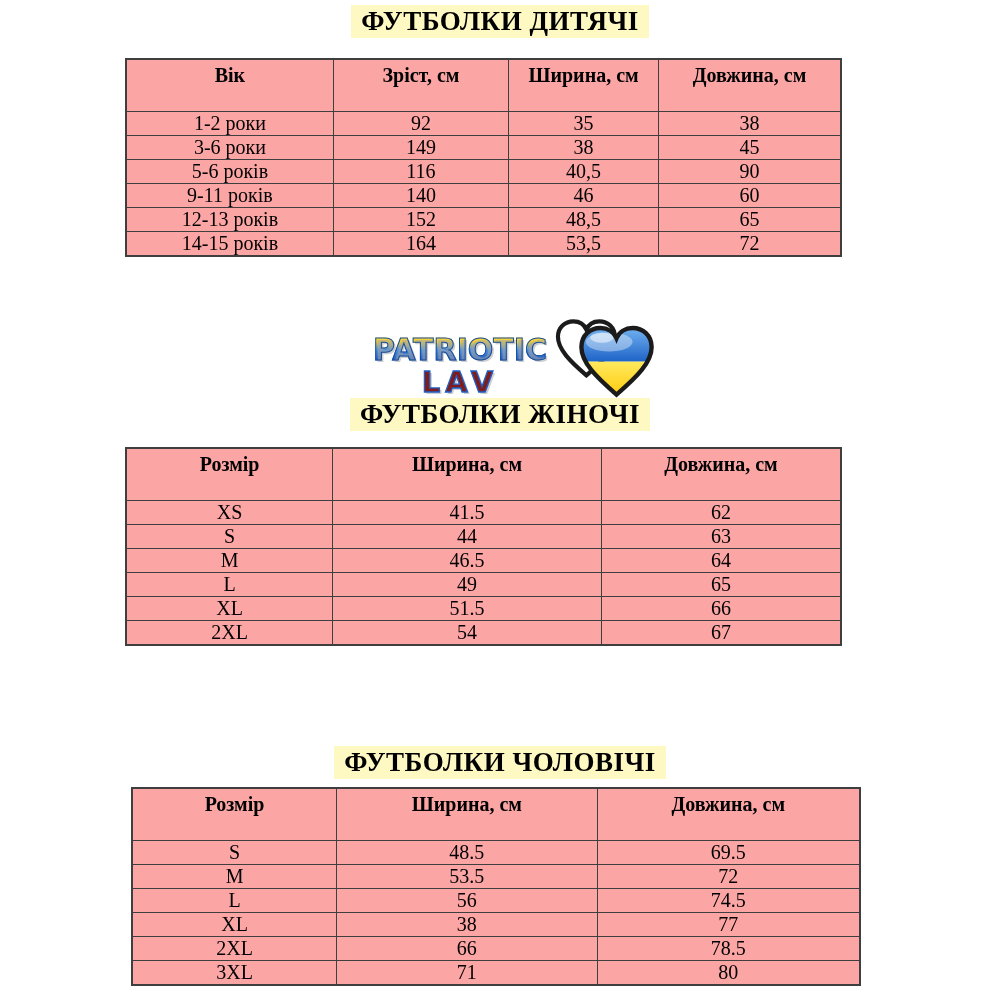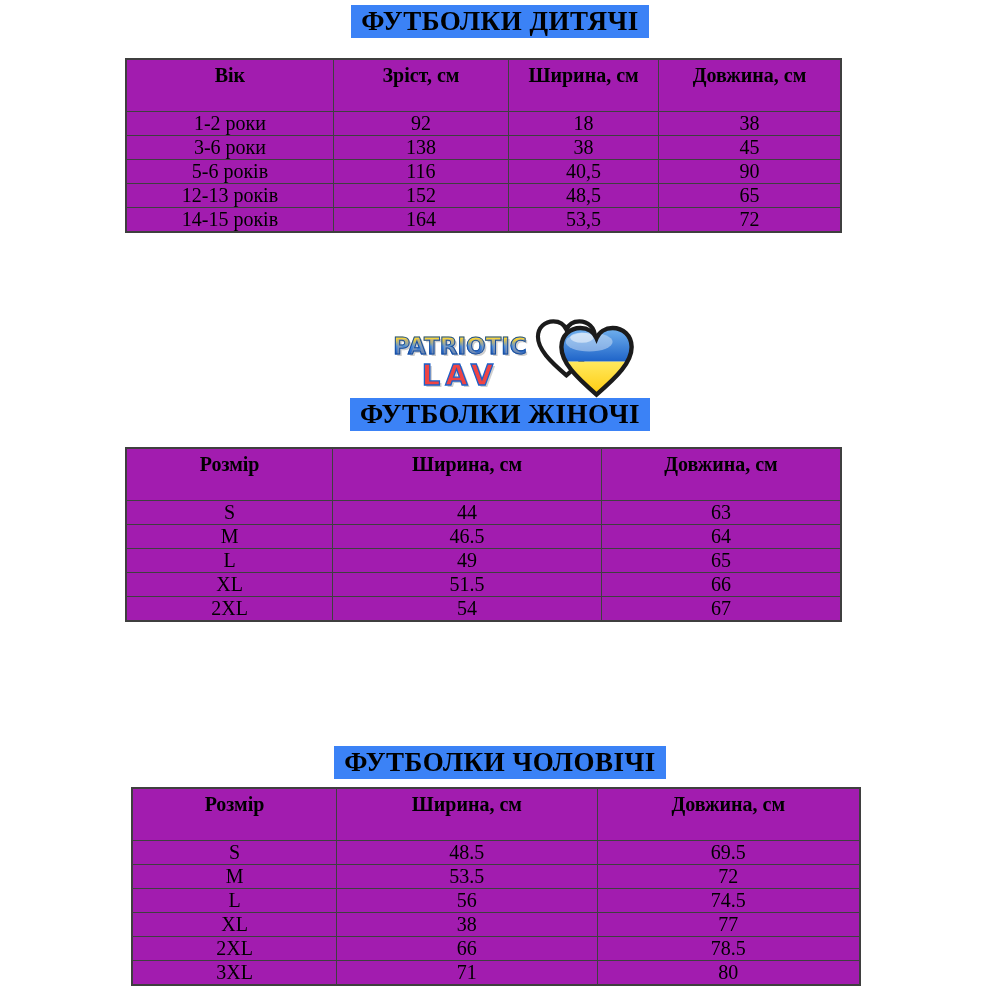--- a/index.html
+++ b/index.html
@@ -14,32 +14,32 @@
   .doc { position: relative; width: 1000px; height: 1000px; }
 
   
   .section-title {
     position: absolute; left: 0; width: 1000px;
     text-align: center;
     font-size: 27px; font-weight: bold;
     letter-spacing: 0.5px;
     white-space: nowrap;
   }
-  .section-title .hl { background: #3b82f6; padding: 1px 10px; display: inline-block; }
+  .section-title .hl { background: #fef9c3; padding: 1px 10px; display: inline-block; }
   #title-children { top: 5px; }
   #title-women    { top: 398px; }
   #title-men      { top: 746px; }
 
   
   table.size-table {
     position: absolute;
     border-collapse: collapse;
     table-layout: fixed;
     border: 2px solid #3f3f3f;
-    background: #a21caf;
+    background: #fca5a5;
   }
   .size-table th, .size-table td {
     border: 1px solid #3f3f3f;
     text-align: center;
     overflow: hidden;
   }
   .size-table th {
     height: 52px;
     vertical-align: top;
     padding-top: 4px;
@@ -63,39 +63,39 @@
     transform: translateX(14px);
   }
   .logo-text {
     margin-top: 17px;
     text-align: center;
     font-family: "DejaVu Sans", sans-serif;
     font-weight: bold;
     line-height: 1.0;
   }
   .brand-line1 {
-    font-size: 23px;
+    font-size: 30px;
     letter-spacing: 0px;
     color: #2b6fd0;
     -webkit-text-stroke: 1px #174e9e;
     text-shadow: 2px 2px 0 rgba(165,165,165,0.55);
   }
   @supports (-webkit-background-clip: text) {
     .brand-line1 {
       background: linear-gradient(180deg, #ffe34d 0%, #f0cd38 22%, #4b8fe0 50%, #1c55b8 88%);
       -webkit-background-clip: text;
       background-clip: text;
       color: transparent;
     }
   }
   .brand-line2 {
     margin-top: 3px;
     font-size: 29px;
     letter-spacing: 5px;
-    color: #ef4444;
+    color: #7f1d1d;
     -webkit-text-stroke: 1.3px #1d5fc8;
     text-shadow: 2px 2px 0 rgba(160,160,160,0.5);
   }
   .logo-hearts { width: 102px; height: 88px; margin-left: 6px; flex: 0 0 auto; }
 </style>
 </head>
 <body>
 
 <div class="doc">
 
@@ -114,34 +114,40 @@
           <th>Вік</th>
           <th>Зріст, см</th>
           <th>Ширина, см</th>
           <th>Довжина, см</th>
         </tr>
     </thead>
     <tbody>
         <tr>
           <td>1-2 роки</td>
           <td>92</td>
-          <td>18</td>
+          <td>35</td>
           <td>38</td>
         </tr>
         <tr>
           <td>3-6 роки</td>
-          <td>138</td>
+          <td>149</td>
           <td>38</td>
           <td>45</td>
         </tr>
         <tr>
           <td>5-6 років</td>
           <td>116</td>
           <td>40,5</td>
           <td>90</td>
+        </tr>
+        <tr>
+          <td>9-11 років</td>
+          <td>140</td>
+          <td>46</td>
+          <td>60</td>
         </tr>
         <tr>
           <td>12-13 років</td>
           <td>152</td>
           <td>48,5</td>
           <td>65</td>
         </tr>
         <tr>
           <td>14-15 років</td>
           <td>164</td>
@@ -198,20 +204,25 @@
     </colgroup>
     <thead>
       <tr>
           <th>Розмір</th>
           <th>Ширина, см</th>
           <th>Довжина, см</th>
         </tr>
     </thead>
     <tbody>
         <tr>
+          <td>XS</td>
+          <td>41.5</td>
+          <td>62</td>
+        </tr>
+        <tr>
           <td>S</td>
           <td>44</td>
           <td>63</td>
         </tr>
         <tr>
           <td>M</td>
           <td>46.5</td>
           <td>64</td>
         </tr>
         <tr>

